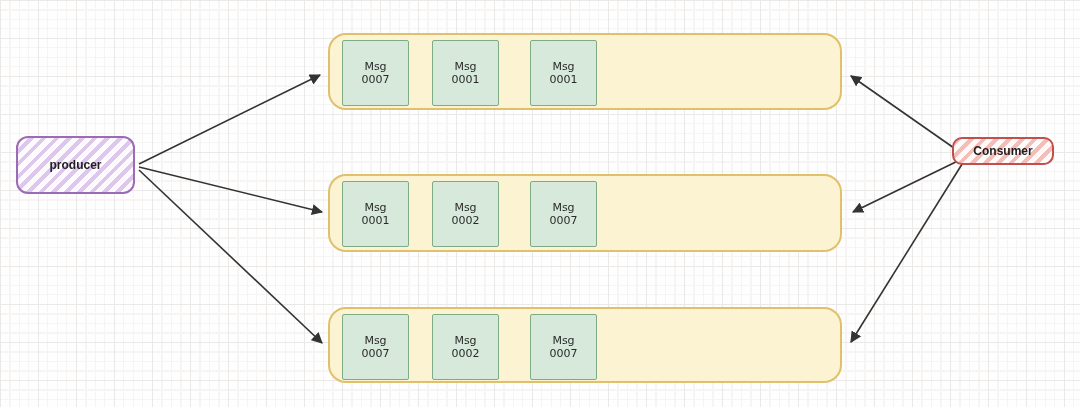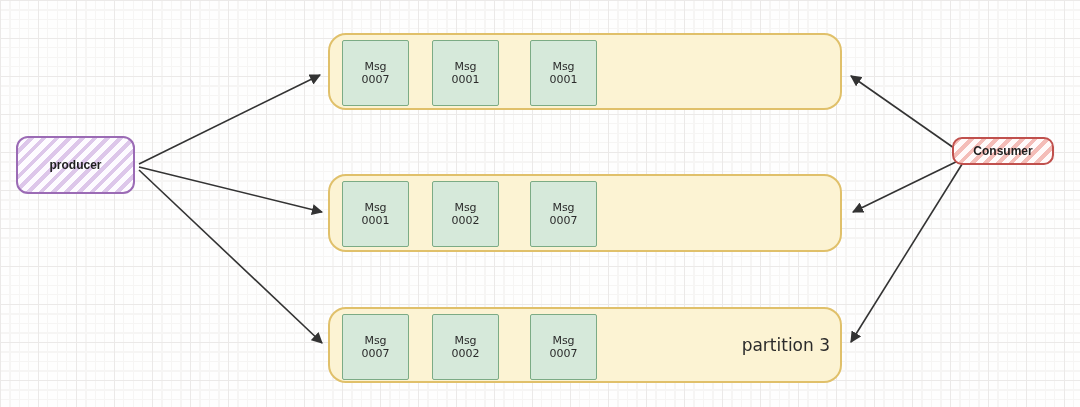--- a/index.html
+++ b/index.html
@@ -165,16 +165,15 @@
       <span>0007</span>
     </div>
     <div class="msg m2">
       <span>Msg</span>
       <span>0002</span>
     </div>
     <div class="msg m3">
       <span>Msg</span>
       <span>0007</span>
     </div>
-    <span class="partition-label">partition 3</span>
   </div>
 
 </div>
 
 </body></html>

